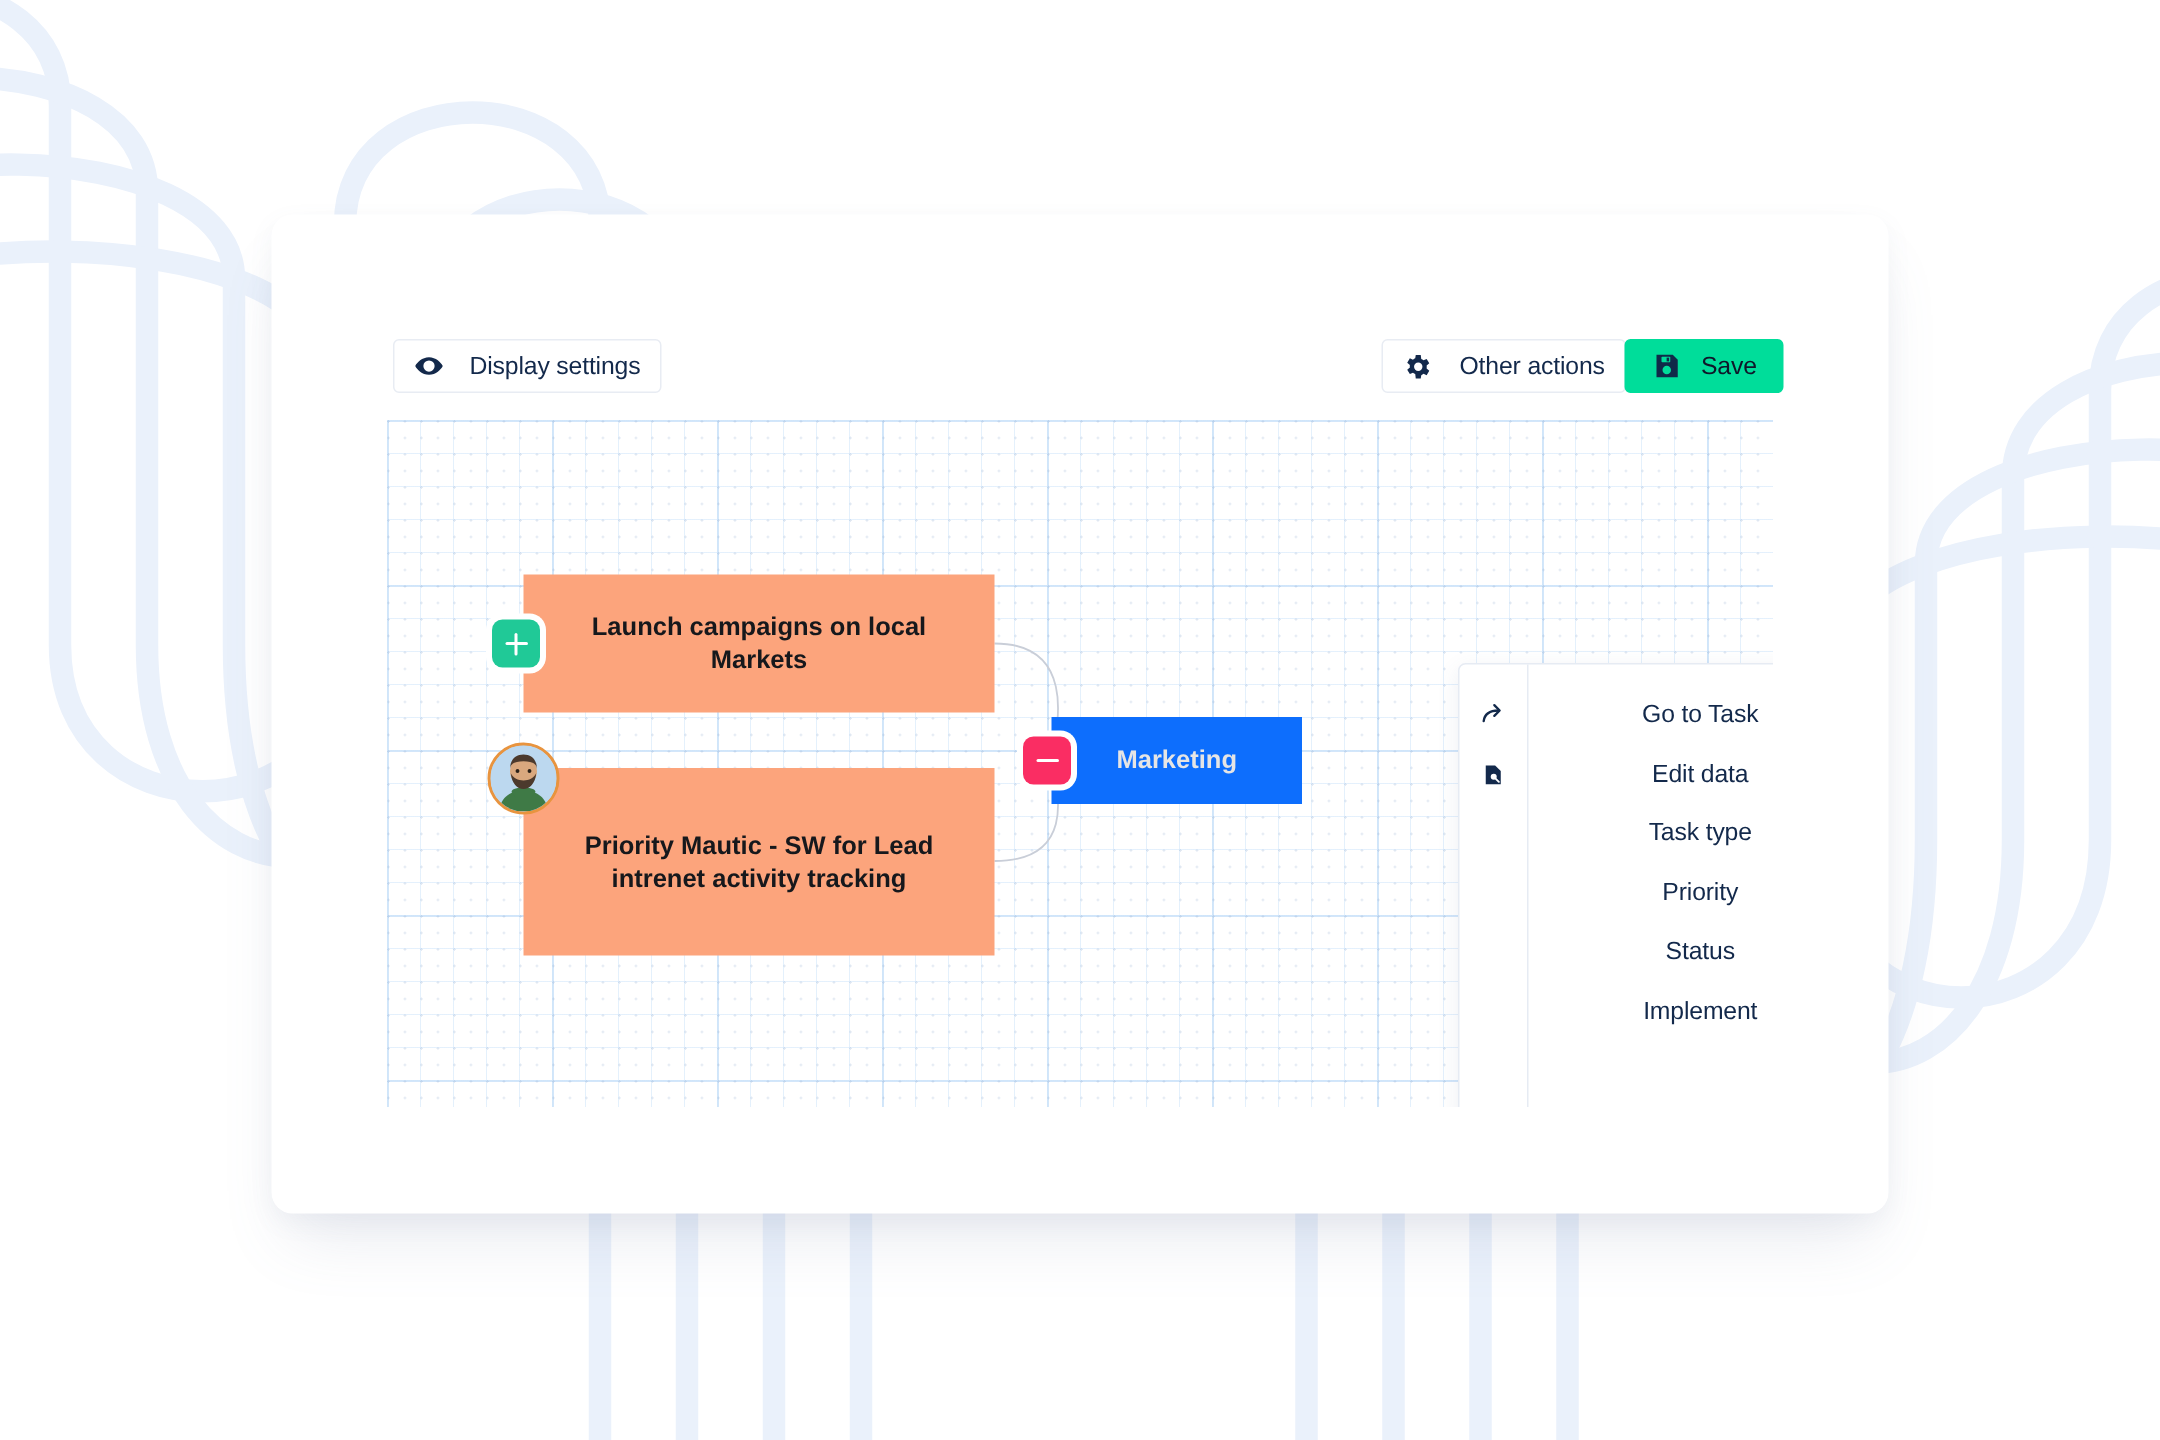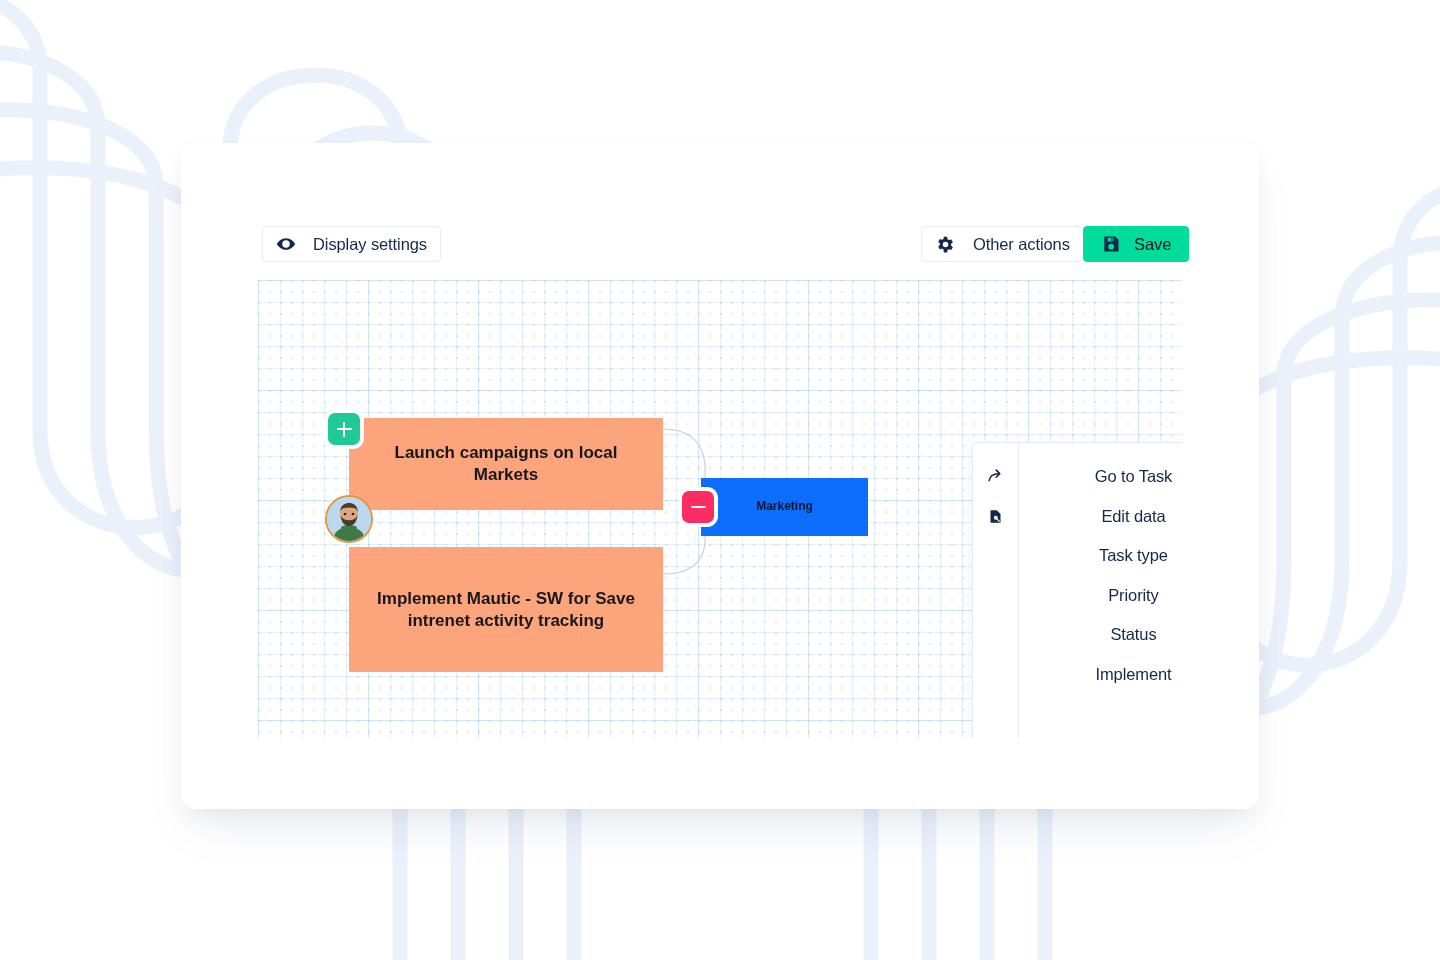--- a/index.html
+++ b/index.html
@@ -97,26 +97,25 @@
     font-weight: bold;
     line-height: 1.28;
     cursor: pointer;
     z-index: 4;
   }
   .node-task {
     background: #fca47c;
     color: #16181c;
     font-size: 17px;
     padding: 6px 14px;
-    margin-top: 35px;
   }
   .node-root {
     background: #0d6efd;
-    color: #0f172a;
-    font-size: 12px;
+    color: #e5e5e5;
+    font-size: 17px;
   }
 
   #node-launch { left: 91px; top: 103px; width: 314px; height: 92px; }
   #node-mautic { left: 91px; top: 232px; width: 314px; height: 125px; }
   #node-marketing { left: 443px; top: 198px; width: 167px; height: 58px; }
 
   
   .toggle {
     position: absolute;
     width: 32px; height: 32px;
@@ -254,21 +253,21 @@
 
       <div class="node node-task" id="node-launch">
         <span>Launch campaigns on local Markets</span>
       </div>
       <div class="toggle toggle-add" id="toggle-launch">
         <span class="plus-h"></span>
         <span class="plus-v"></span>
       </div>
 
       <div class="node node-task" id="node-mautic">
-        <span>Implement Mautic - SW for Save intrenet activity tracking</span>
+        <span>Priority Mautic - SW for Lead intrenet activity tracking</span>
       </div>
 
       <div class="avatar">
         <svg width="44" height="44" viewBox="0 0 44 44">
           <rect width="44" height="44" fill="#bcd8ef"></rect>
           <path d="M6 44c0-9 7.2-14 16-14s16 5 16 14z" fill="#3f7a46"></path>
           <path d="M14 31c0-2 3.5-3 8-3s8 1 8 3l-3 4h-10z" fill="#3f7a46"></path>
           <ellipse cx="22" cy="17" rx="9" ry="10" fill="#d9a87e"></ellipse>
           <path d="M13 16c0-7 4-10 9-10s9 3 9 10c0-4-3.5-5.5-9-5.5S13 12 13 16z" fill="#4c3a2d"></path>
           <path d="M13.5 18.5c.8 7 4.3 10.5 8.5 10.5s7.7-3.5 8.5-10.5c-1.8 3.5-4.8 4.8-8.5 4.8s-6.7-1.3-8.5-4.8z" fill="#4c3a2d"></path>

